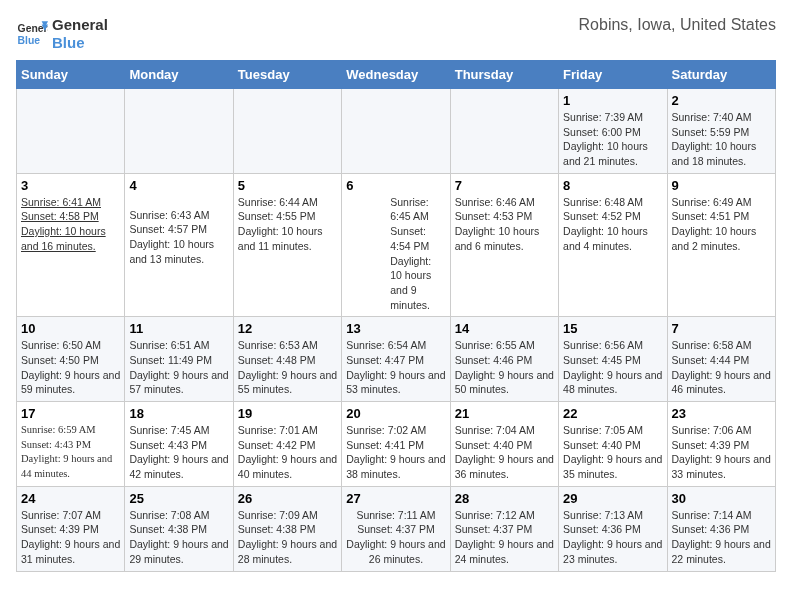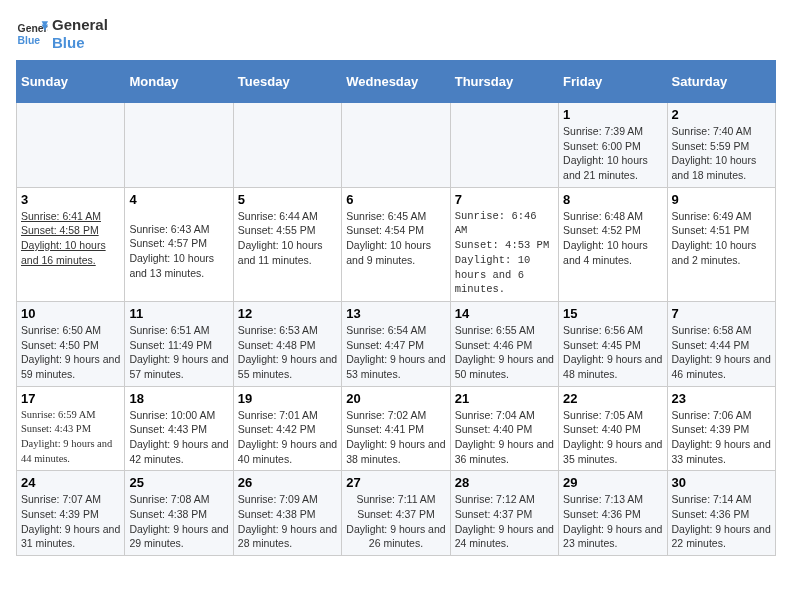--- a/index.html
+++ b/index.html
@@ -38,21 +38,21 @@
       color: #555;
     }
     table {
       width: 100%;
       border-collapse: collapse;
       font-size: 11px;
     }
     thead tr th {
       background-color: #4a7fc1;
       color: #fff;
-      padding: 13px 4px;
+      padding: 6px 4px;
       text-align: left;
       font-size: 13px;
       font-weight: bold;
       border: 1px solid #4a7fc1;
     }
     tbody tr td {
       border: 1px solid #ccc;
       vertical-align: top;
       padding: 4px;
       width: 14.28%;
@@ -87,20 +87,21 @@
       <text x="2" y="32" font-size="13" font-weight="bold" fill="#4a90d9">Blue</text>
       <polygon points="32,8 40,8 36,16" fill="#4a90d9"></polygon>
       <polygon points="36,4 44,4 40,12" fill="#4a90d9" transform="translate(-4,0)"></polygon>
     </svg>
     <div>
       <div style="font-size:15px;font-weight:bold;color:#333;line-height:1.2;">General</div>
       <div style="font-size:15px;font-weight:bold;color:#4a90d9;line-height:1.2;">Blue</div>
     </div>
   </div>
   <div class="title-area">
+    <div class="location-title">Robins, Iowa, United States</div>
   </div>
 </div>
 
 <table>
   <thead>
     <tr id="weekday-header">
         <th>Sunday</th>
         <th>Monday</th>
         <th>Tuesday</th>
         <th>Wednesday</th>
@@ -143,27 +144,27 @@
 Daylight: 10 hours and 13 minutes.</div>
         </td>
         <td>
           <span class="day-num">5</span>
           <div class="day-info" style="white-space: pre-line;">Sunrise: 6:44 AM
 Sunset: 4:55 PM
 Daylight: 10 hours and 11 minutes.</div>
         </td>
         <td>
           <span class="day-num">6</span>
-          <div class="day-info" style="white-space: pre-line;">Sunrise: 6:45 AM
+          <div class="day-info" style="white-space: pre-line; margin-left: 44px;">Sunrise: 6:45 AM
 Sunset: 4:54 PM
 Daylight: 10 hours and 9 minutes.</div>
         </td>
         <td>
           <span class="day-num">7</span>
-          <div class="day-info" style="white-space: pre-line; font-family: Liberation Mono, monospace;">Sunrise: 6:46 AM
+          <div class="day-info" style="white-space: pre-line;">Sunrise: 6:46 AM
 Sunset: 4:53 PM
 Daylight: 10 hours and 6 minutes.</div>
         </td>
         <td>
           <span class="day-num">8</span>
           <div class="day-info" style="white-space: pre-line;">Sunrise: 6:48 AM
 Sunset: 4:52 PM
 Daylight: 10 hours and 4 minutes.</div>
         </td>
         <td>
@@ -219,21 +220,21 @@
       </tr>
       <tr>
         <td>
           <span class="day-num">17</span>
           <div class="day-info" style="white-space: pre-line; font-family: Liberation Serif, serif;">Sunrise: 6:59 AM
 Sunset: 4:43 PM
 Daylight: 9 hours and 44 minutes.</div>
         </td>
         <td>
           <span class="day-num">18</span>
-          <div class="day-info" style="white-space: pre-line;">Sunrise: 10:00 AM
+          <div class="day-info" style="white-space: pre-line;">Sunrise: 7:45 AM
 Sunset: 4:43 PM
 Daylight: 9 hours and 42 minutes.</div>
         </td>
         <td>
           <span class="day-num">19</span>
           <div class="day-info" style="white-space: pre-line;">Sunrise: 7:01 AM
 Sunset: 4:42 PM
 Daylight: 9 hours and 40 minutes.</div>
         </td>
         <td>

